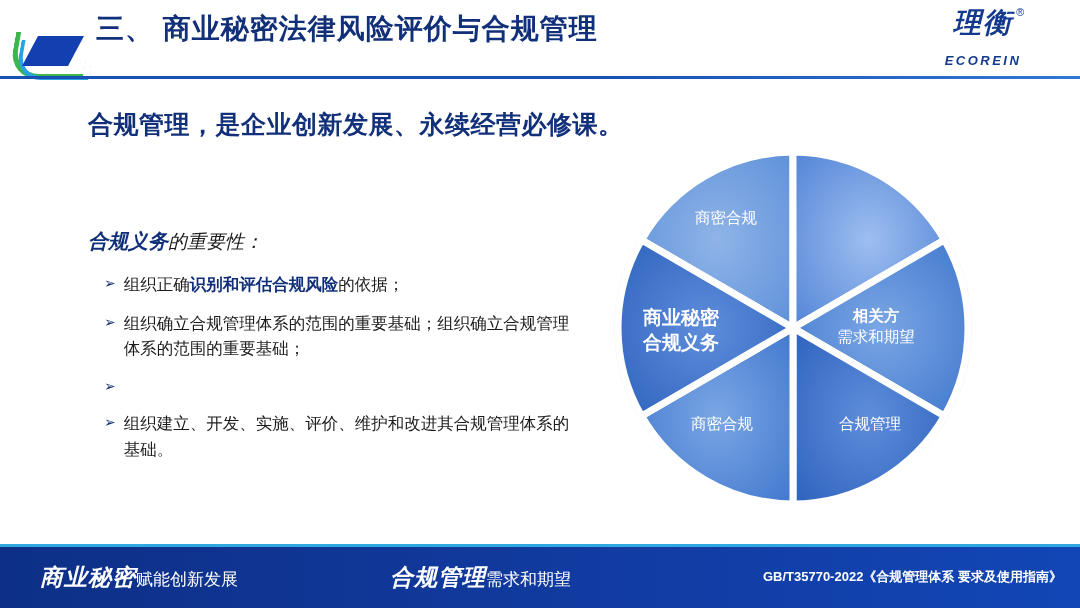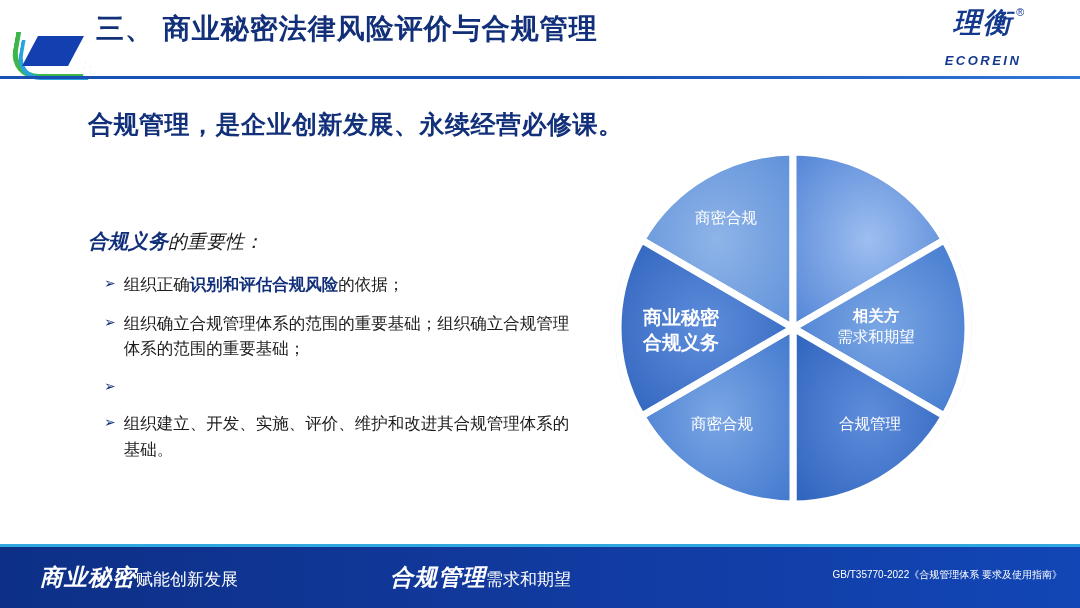--- a/index.html
+++ b/index.html
@@ -210,22 +210,22 @@
     letter-spacing: 1px;
   }
   .f-light {
     font-size: 17px;
     margin-left: 0;
   }
   .f-std {
     position: absolute;
     right: 18px;
     top: 24px;
-    font-size: 10px;
-    font-weight: normal;
+    font-size: 13px;
+    font-weight: bold;
     white-space: nowrap;
   }
 </style>
 </head>
 <body>
 
 <div class="slide">
 
   <div class="header">
     <div class="logo-mark">

